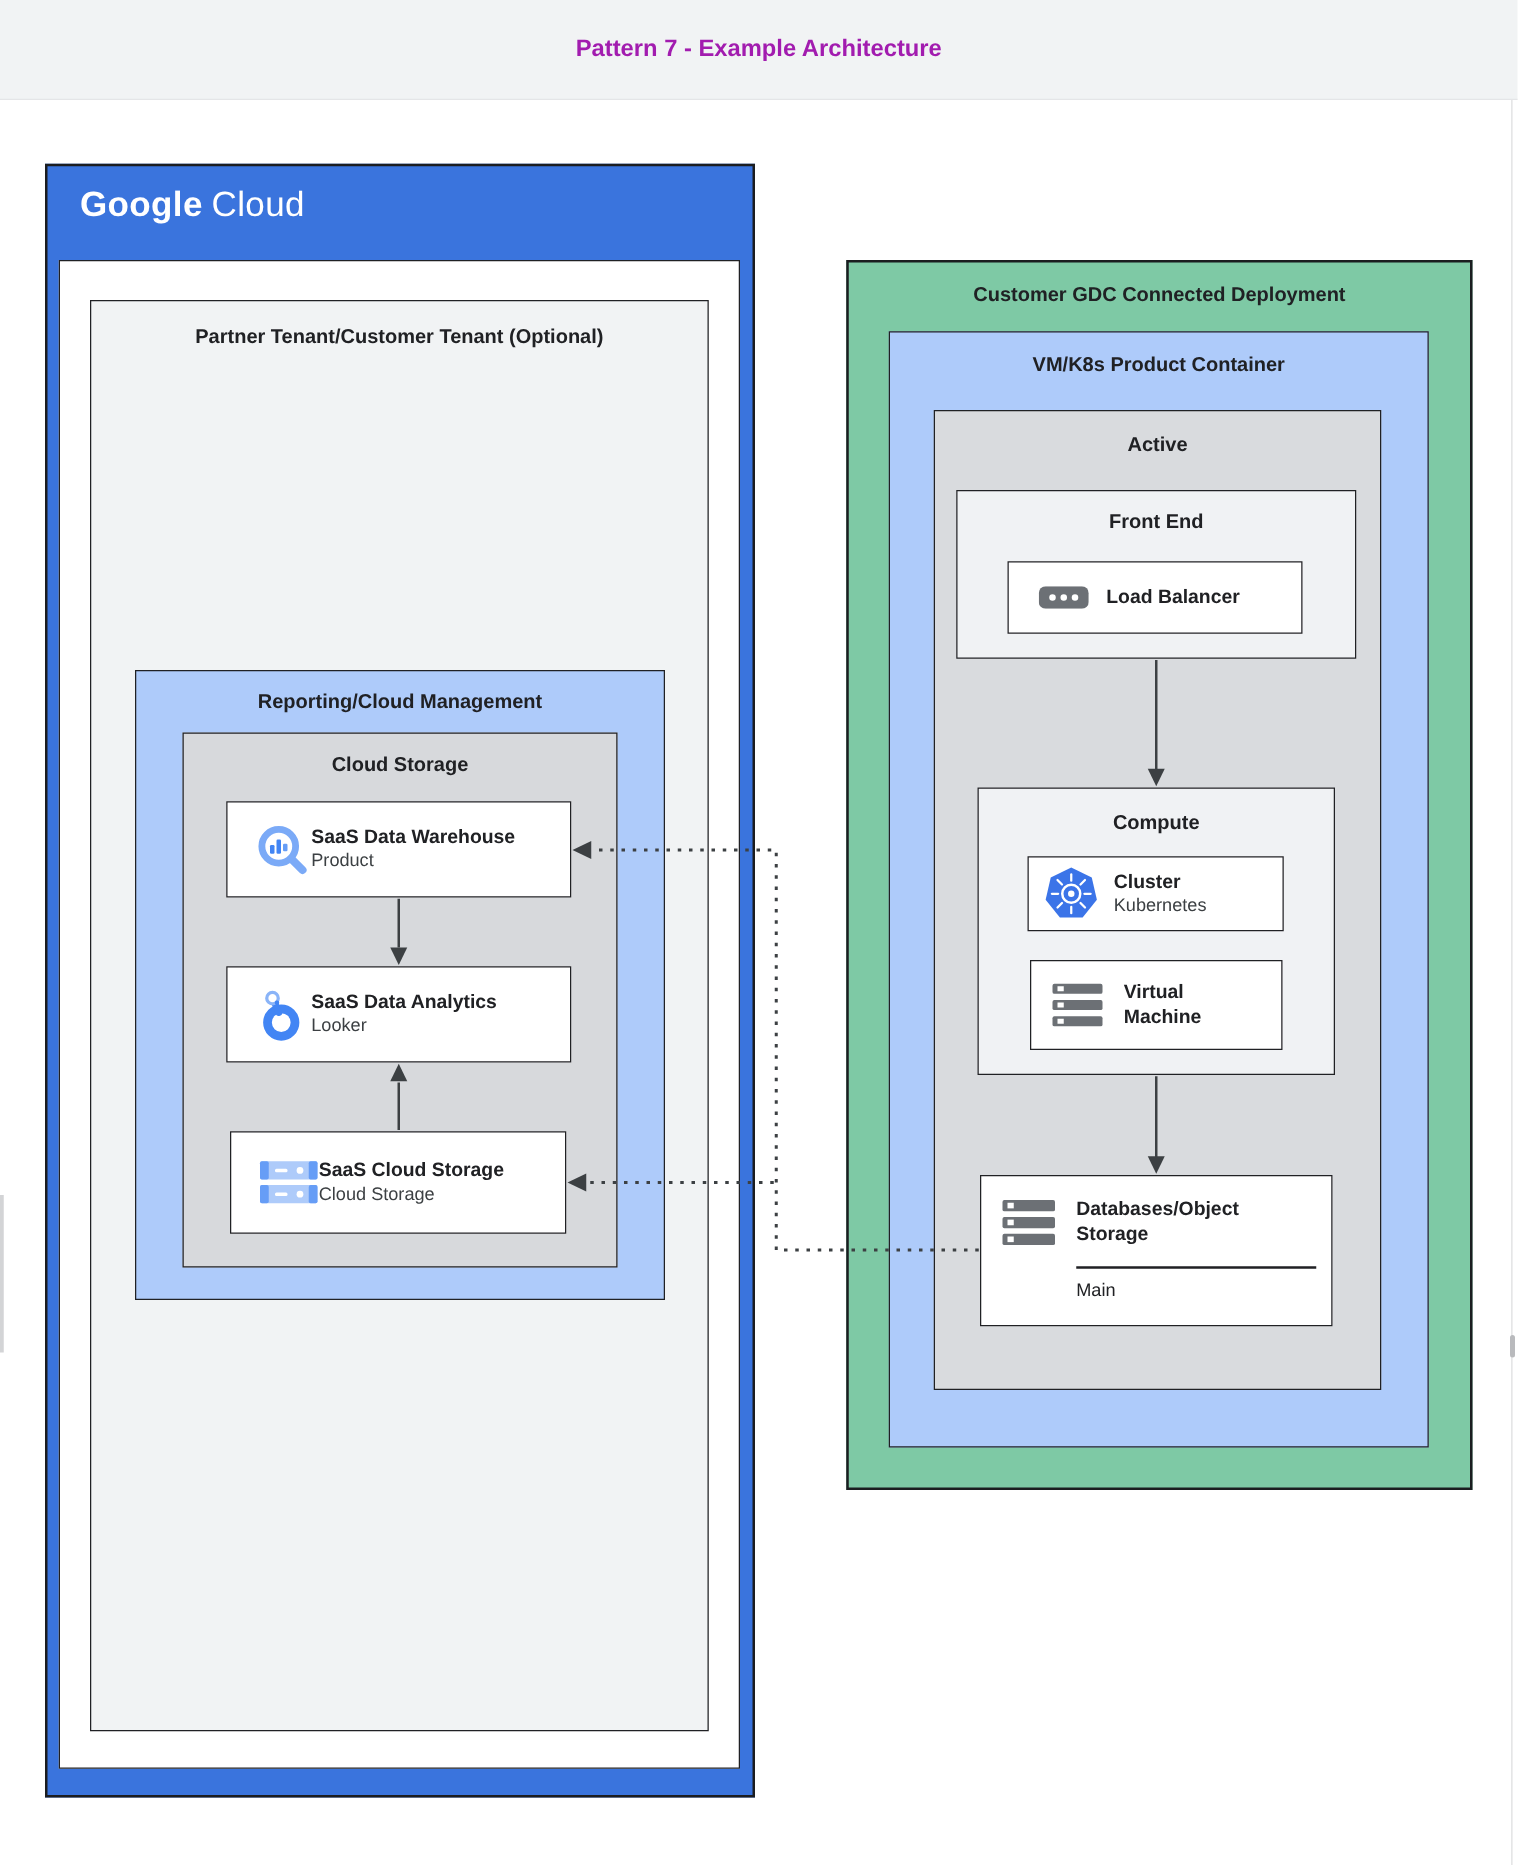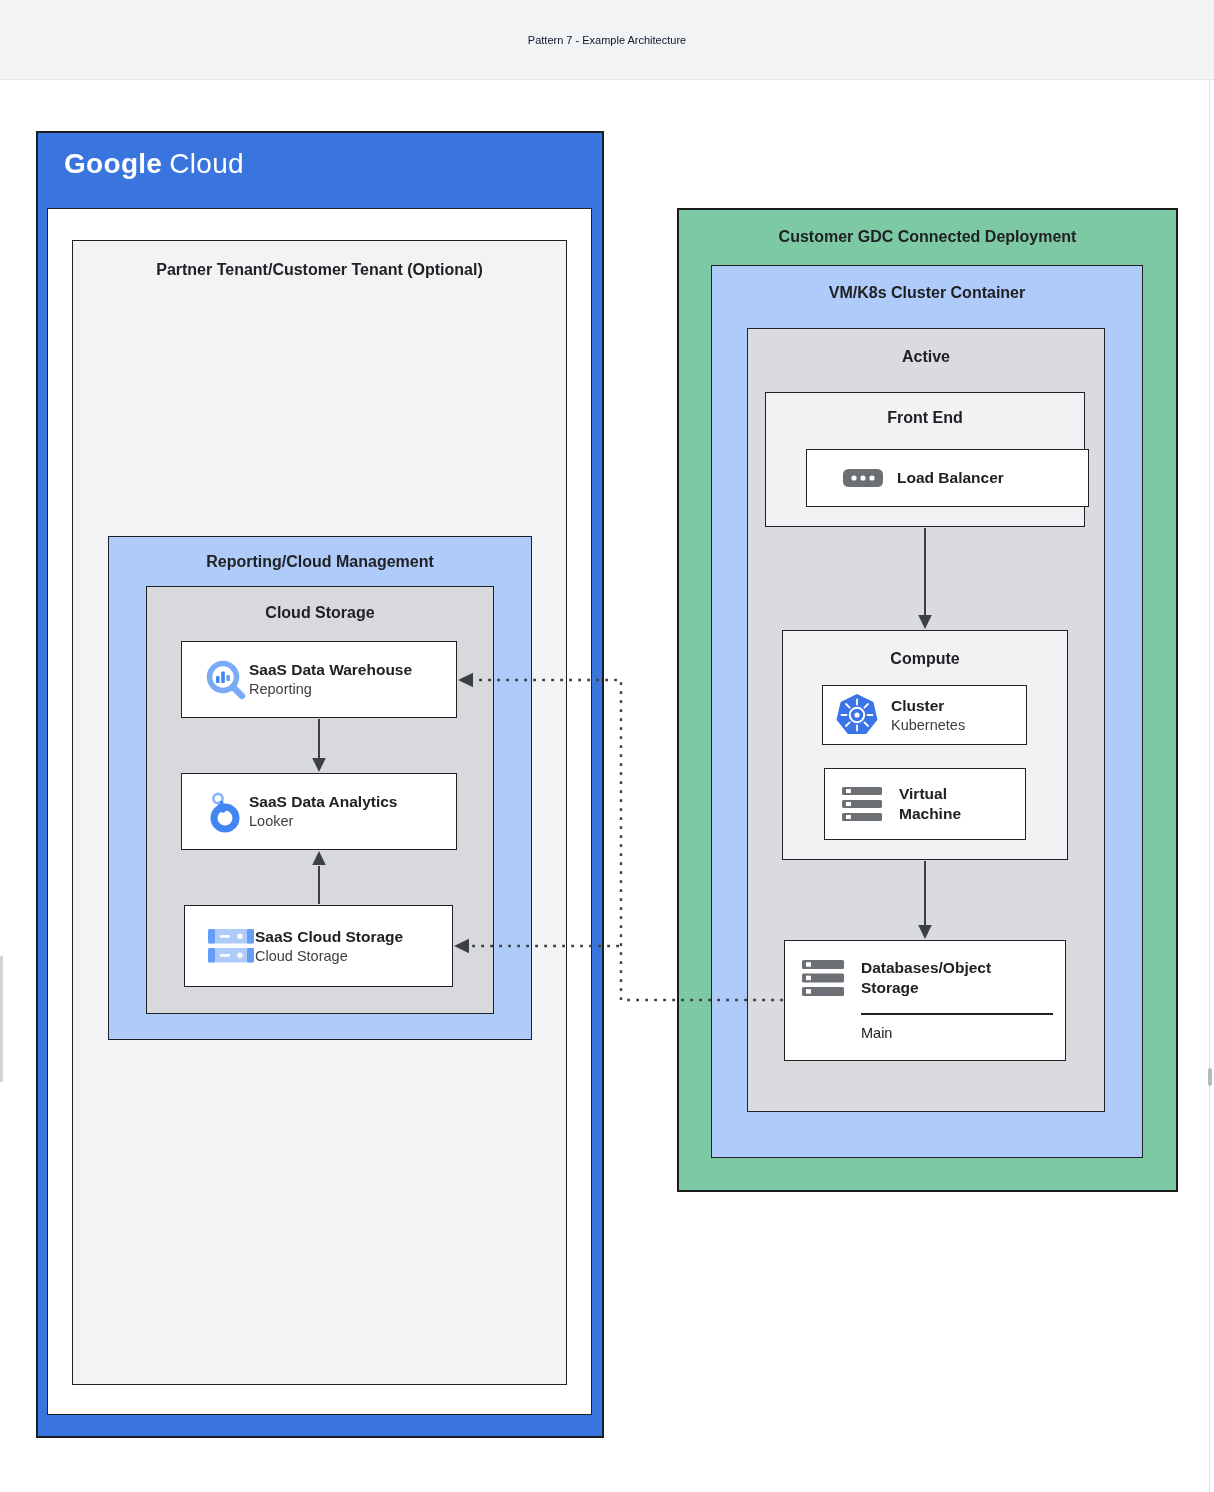--- a/index.html
+++ b/index.html
@@ -3,21 +3,21 @@
 <meta charset="utf-8">
 <style>
   * { box-sizing: border-box; margin: 0; padding: 0; }
   html,body { width:1214px; height:1492px; }
   body { font-family: "Liberation Sans", sans-serif; background:#ffffff; position:relative; overflow:hidden; }
   .canvas { position:absolute; left:0; top:0; width:1214px; height:1492px; }
 
   .header { position:absolute; left:0; top:0; width:1214px; height:80px;
             background:#f1f3f4; border-bottom:1px solid #e4e5e7;
             display:flex; align-items:center; justify-content:center; }
-  .header .title { font-size:11px; font-weight:400; color:#0f172a; }
+  .header .title { font-size:19px; font-weight:700; color:#a21caf; }
 
   .abs { position:absolute; }
   .frame { position:absolute; }
   .frame.outer { border:2px solid #1b1d20; }
   .frame.inner { border:1.5px solid #202124; }
   .boxtitle { width:100%; text-align:center; font-weight:700; color:#202124; font-size:16px; }
 
   .gc-box       { left:36px;  top:131px; width:568px; height:1307px; background:#3a74dd; }
   .gc-logo      { left:64px;  top:148px; color:#ffffff; font-size:28px; letter-spacing:0.3px; }
   .gc-logo .g1  { font-weight:700; }
@@ -38,21 +38,21 @@
   .card .icon { flex:0 0 auto; display:flex; align-items:center; justify-content:center; }
   .card .txt  { display:flex; flex-direction:column; justify-content:center; }
   .card .t1   { font-size:15.5px; font-weight:700; color:#202124; line-height:1.28; }
   .card .t2   { font-size:14.5px; font-weight:400; color:#3c4043; line-height:1.28; }
 
   .card-bq      { left:181px; top:641px; width:276px; height:77px; padding-left:21px; }
   .card-looker  { left:181px; top:773px; width:276px; height:77px; padding-left:21px; }
   .card-sstore  { left:184px; top:905px; width:269px; height:82px; padding-left:22px; }
   .card-bq .txt, .card-looker .txt, .card-sstore .txt { }
 
-  .card-lb      { left:806px; top:449px; width:283px; height:58px; padding-left:36px; }
+  .card-lb      { left:806px; top:449px; width:236px; height:58px; padding-left:24px; }
   .card-lb .txt { margin-left:14px; }
   .card-cluster { left:822px; top:685px; width:205px; height:60px; padding-left:12px; }
   .card-cluster .txt { margin-left:12px; }
   .card-vm      { left:824px; top:768px; width:202px; height:72px; padding-left:16px; }
   .card-vm .txt { margin-left:16px; width:100px; }
 
   .card-db      { left:784px; top:940px; width:282px; height:121px; }
   .card-db .db-icon { position:absolute; left:16px; top:18px; }
   .card-db .db-title{ position:absolute; left:76px; top:17px; width:192px;
                       font-size:15.5px; font-weight:700; color:#202124; line-height:1.28; }
@@ -98,21 +98,21 @@
       <svg width="46" height="46" viewBox="0 0 46 46">
         <circle cx="20" cy="20" r="13.5" fill="#ffffff" stroke="#7baaf7" stroke-width="5.5"></circle>
         <line x1="30" y1="30" x2="39" y2="39" stroke="#7baaf7" stroke-width="6.5" stroke-linecap="round"></line>
         <rect x="13" y="19" width="3.6" height="7" rx="1" fill="#4285f4"></rect>
         <rect x="18.2" y="14.5" width="3.6" height="11.5" rx="1" fill="#4285f4"></rect>
         <rect x="23.4" y="18" width="3.6" height="6" rx="1" fill="#669df6"></rect>
       </svg>
     </span>
     <span class="txt">
       <span class="t1">SaaS Data Warehouse</span>
-      <span class="t2">Reporting</span>
+      <span class="t2">Product</span>
     </span>
   </div>
 
   <div class="card card-looker">
     <span class="icon">
       <svg width="46" height="46" viewBox="0 0 46 46">
         <circle cx="22" cy="29" r="11" fill="none" stroke="#4285f4" stroke-width="7"></circle>
         <line x1="17" y1="14" x2="20" y2="21" stroke="#4285f4" stroke-width="5.5" stroke-linecap="round"></line>
         <circle cx="15" cy="9.5" r="4.6" fill="#ffffff" stroke="#8ab4f8" stroke-width="2.6"></circle>
         <circle cx="18.6" cy="13.2" r="1.8" fill="#4285f4"></circle>
@@ -147,21 +147,21 @@
       <span class="t1">SaaS Cloud Storage</span>
       <span class="t2">Cloud Storage</span>
     </span>
   </div>
 
   <div class="frame outer green-box">
     <div class="boxtitle">Customer GDC Connected Deployment</div>
   </div>
 
   <div class="frame inner vmk8s-box">
-    <div class="boxtitle">VM/K8s Cluster Container</div>
+    <div class="boxtitle">VM/K8s Product Container</div>
   </div>
 
   <div class="frame inner active-box">
     <div class="boxtitle">Active</div>
   </div>
 
   <div class="frame inner frontend-box">
     <div class="boxtitle">Front End</div>
   </div>
 

